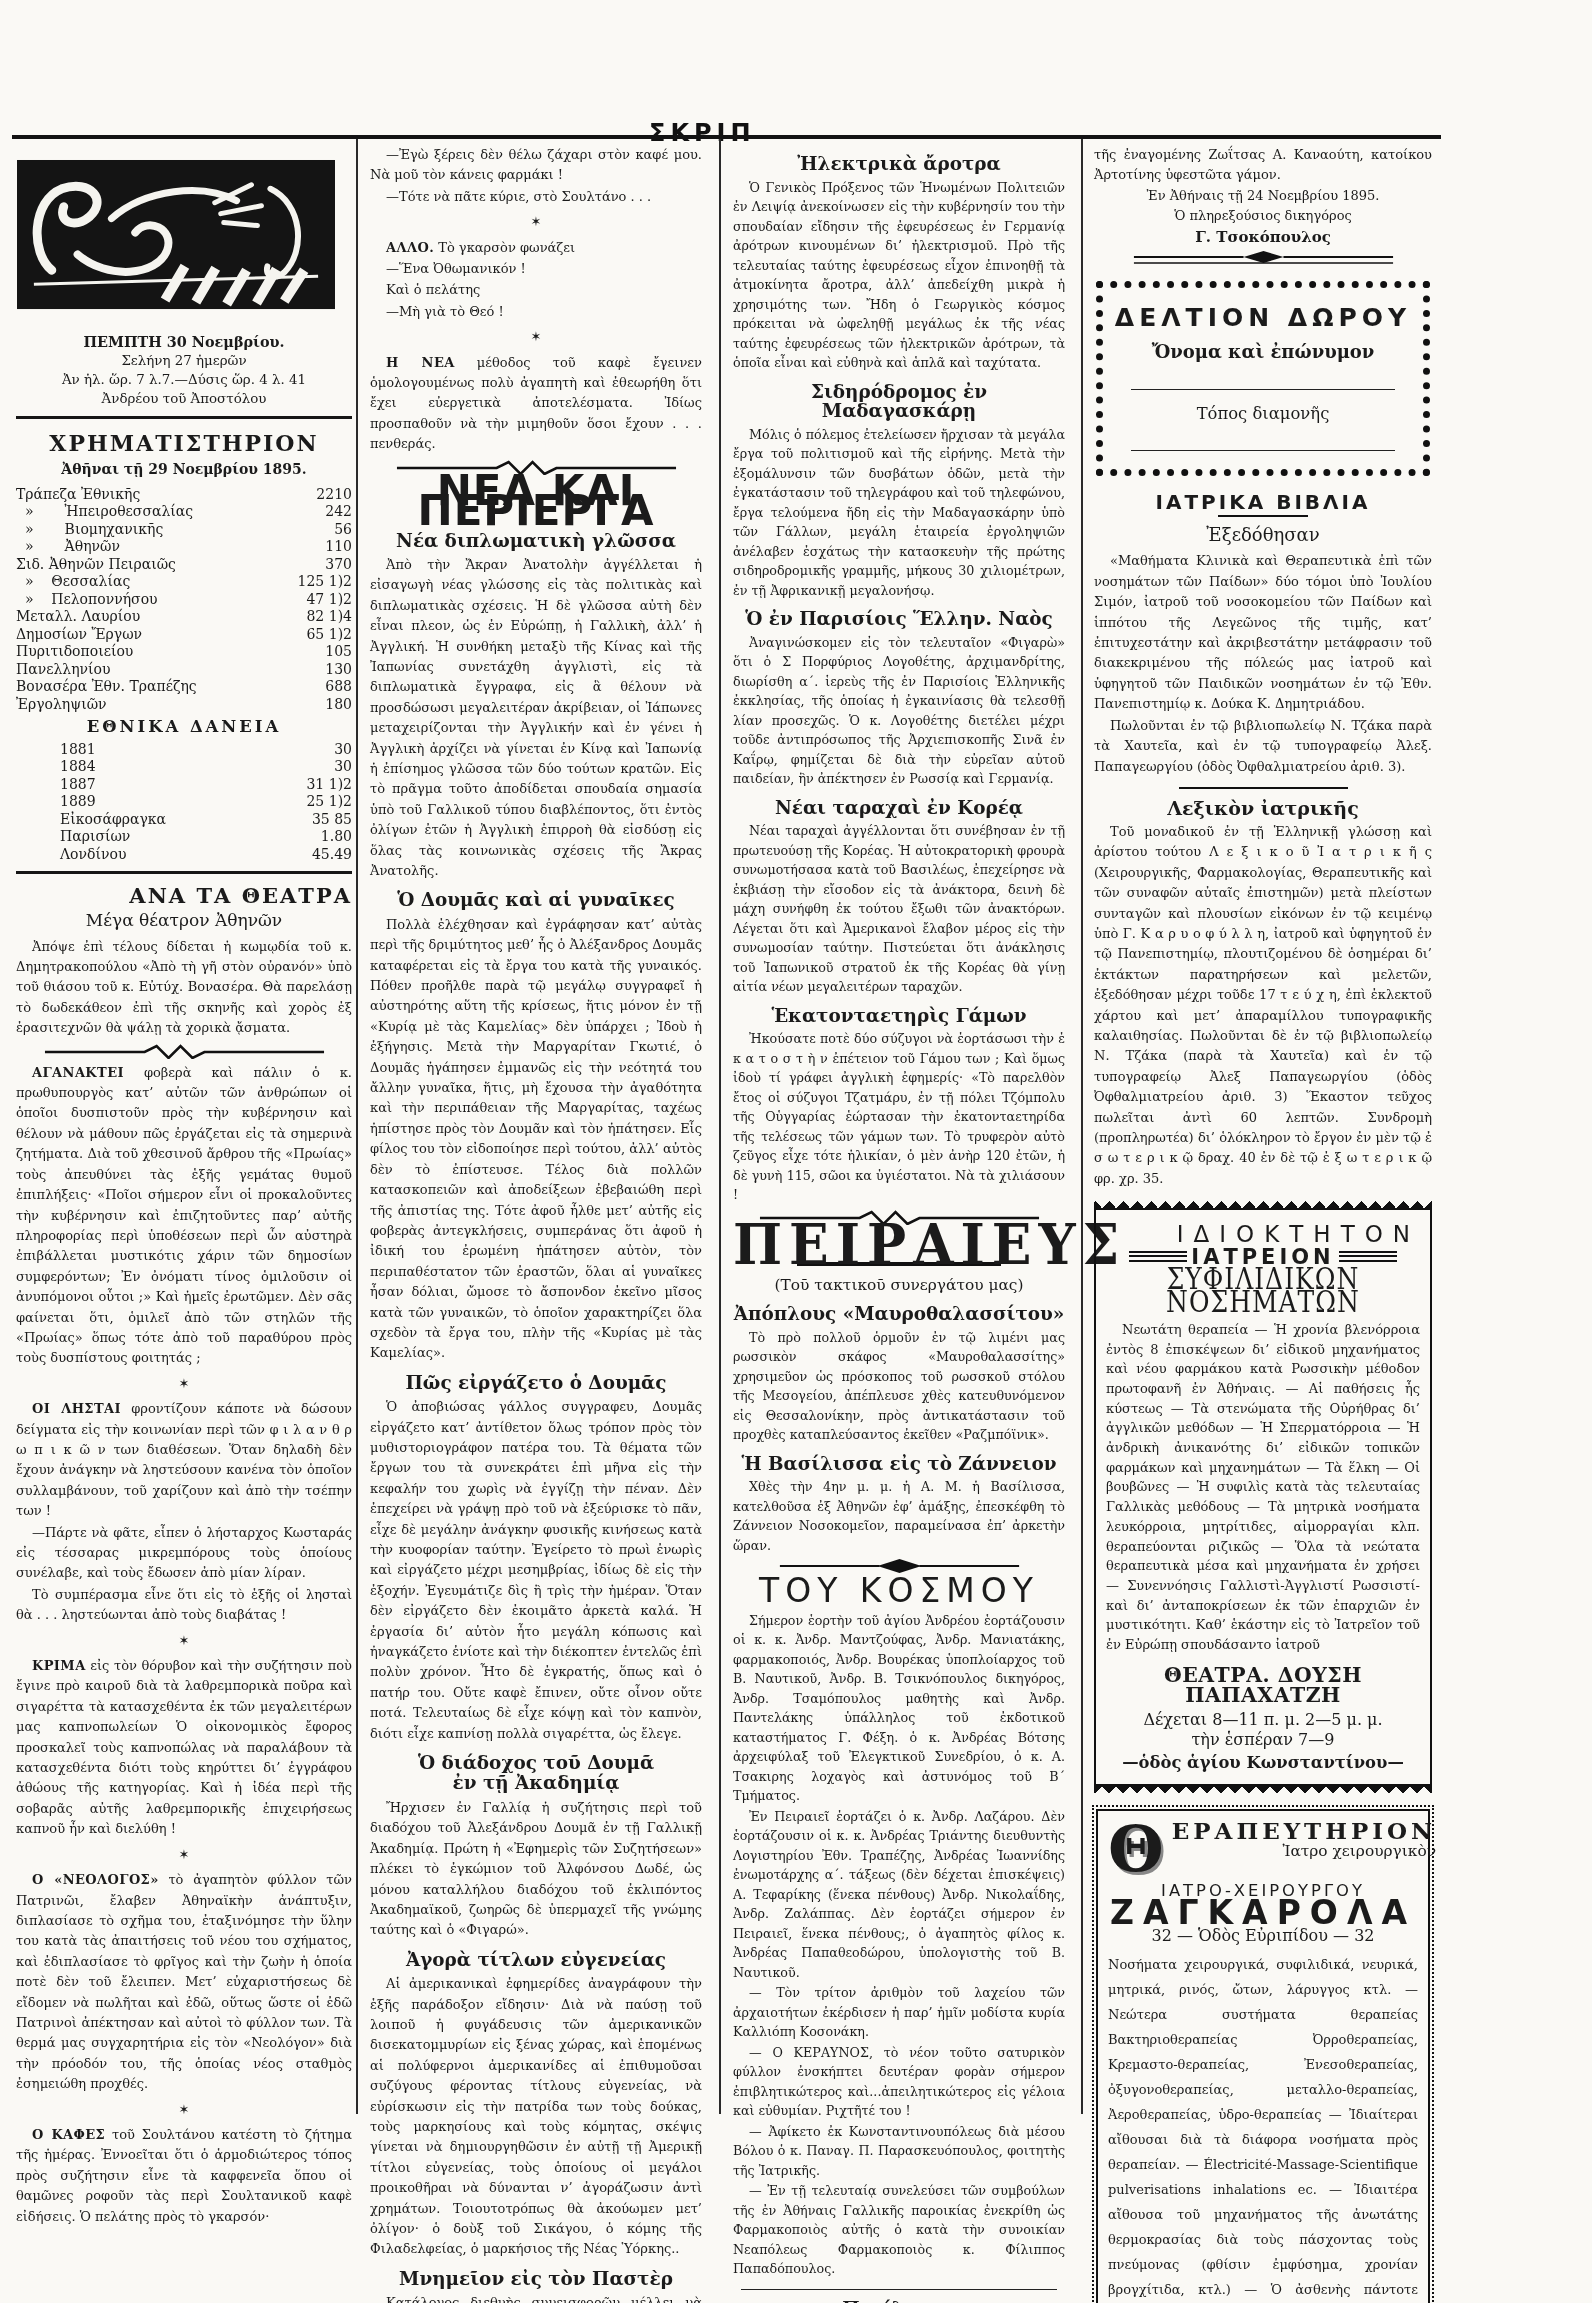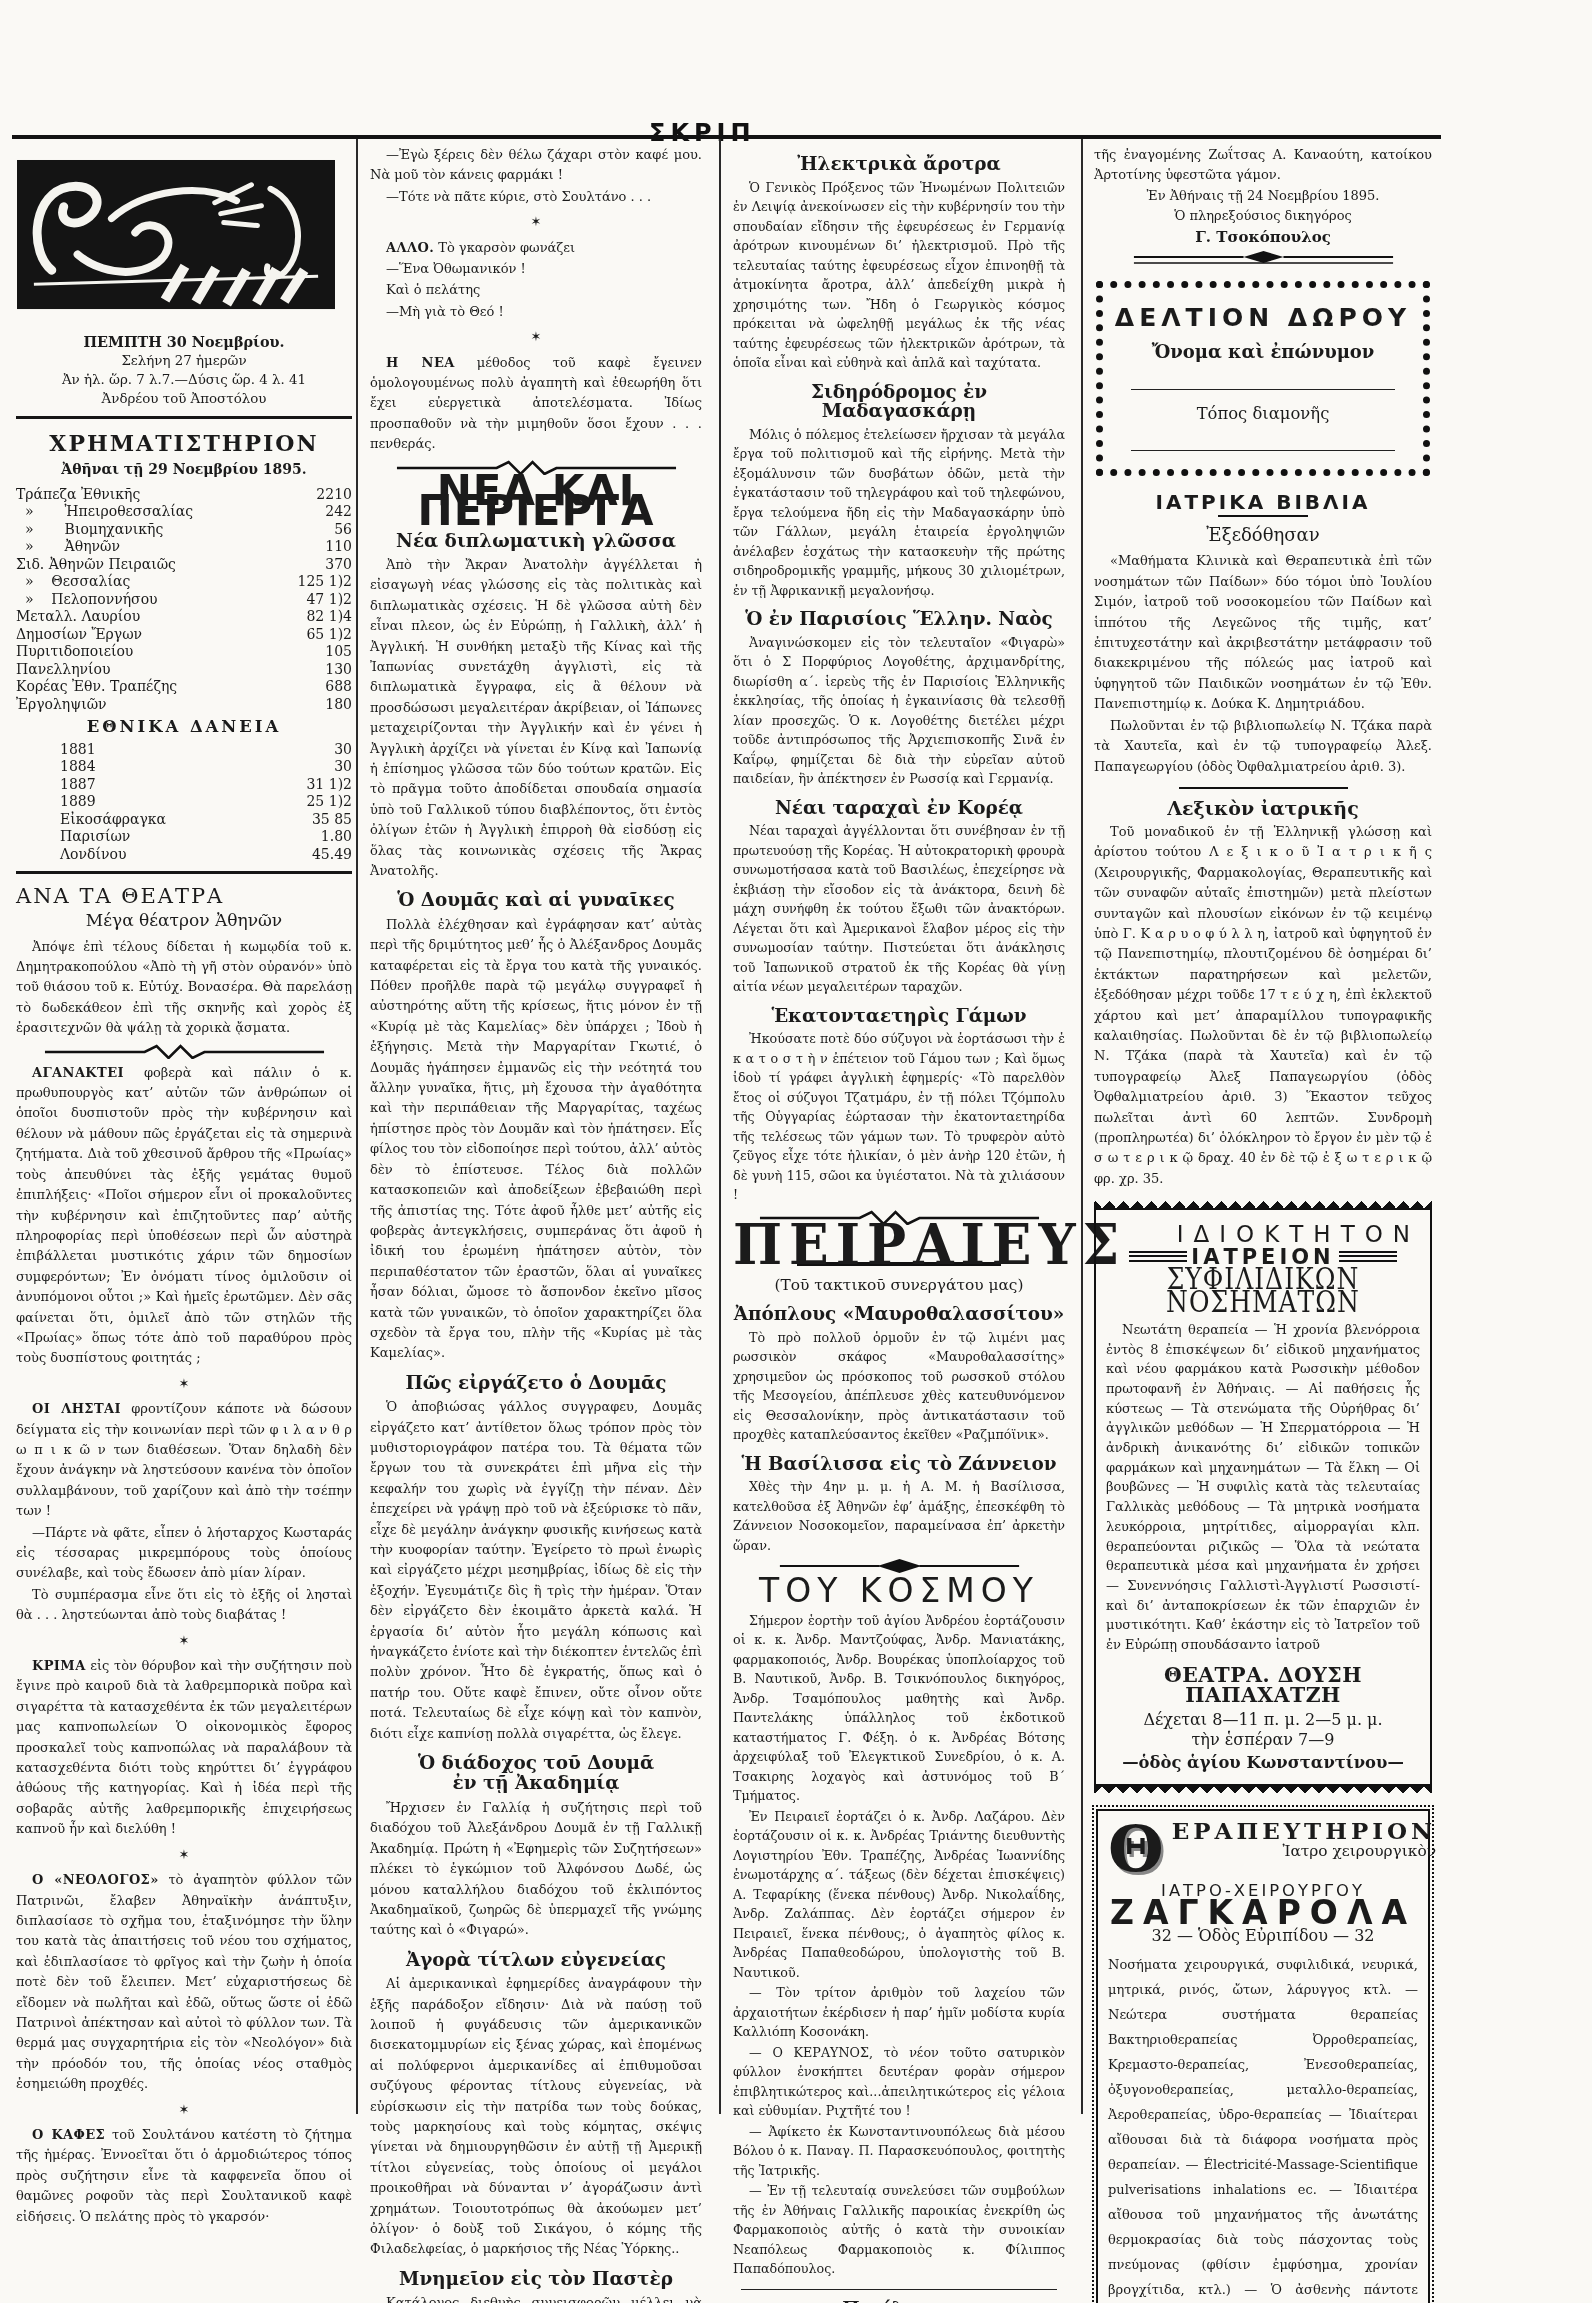--- a/index.html
+++ b/index.html
@@ -18,21 +18,21 @@
   .c4{left:1094px;width:338px;}
   p{margin:0;}
   .para{text-indent:16px;margin-bottom:1px;}
   .lead{font-weight:bold;letter-spacing:0.4px;}
   .ctr{text-align:center;text-indent:0;}
   
   .cal{ text-align:center;font-size:13.4px;line-height:19px;}
   .cal .b{font-weight:bold;font-size:14.4px;}
   .h-mkt{text-align:center;font-weight:bold;font-size:22px;letter-spacing:2px;margin:14px 0 6px;}
   .h-dt{text-align:center;font-weight:bold;font-size:14px;margin-bottom:6px;}
-  .h-sec{text-align:left;font-weight:normal;font-size:21px;letter-spacing:2px;margin:12px 0 4px;}
+  .h-sec{text-align:right;font-weight:bold;font-size:21px;letter-spacing:2px;margin:12px 0 4px;}
   .h-sub{text-align:center;font-size:17px;margin-bottom:6px;}
   .h-art{text-align:center;font-weight:bold;font-size:18.4px;margin:9px 0 4px;text-indent:0;}
   .h-big{text-align:center;font-family:"DejaVu Sans",sans-serif;font-weight:bold;font-size:42px;
          letter-spacing:1px;margin:6px 0 8px;}
   .h-pir{text-align:center;font-weight:bold;font-size:52px;letter-spacing:7px;margin:10px 0 0;
          transform:scaleY(1.08);}
   .h-kos{text-align:center;font-family:"DejaVu Sans",sans-serif;font-weight:400;font-size:33px;
          letter-spacing:6px;margin:8px 0 10px;}
   .h-loan{text-align:center;font-weight:bold;font-size:16.4px;letter-spacing:3px;margin:4px 0 3px;}
   .byline{text-align:center;font-size:15.4px;margin:10px 0 2px;}
@@ -151,21 +151,21 @@
       </div>
         <div class="mrow">
         <span class="ml">Πυριτιδοποιείου</span>
           <span class="mv">105</span>
       </div>
         <div class="mrow">
         <span class="ml">Πανελληνίου</span>
           <span class="mv">130</span>
       </div>
         <div class="mrow">
-        <span class="ml">Κορέας Ἐθν. Τραπέζης</span>
+        <span class="ml">Βονασέρα Ἐθν. Τραπέζης</span>
           <span class="mv">688</span>
       </div>
         <div class="mrow">
         <span class="ml">Ἐργοληψιῶν</span>
           <span class="mv">180</span>
       </div>
       </div>
     <div class="h-loan">ΕΘΝΙΚΑ ΔΑΝΕΙΑ</div>
     <div class="loans">
         <div class="mrow">

